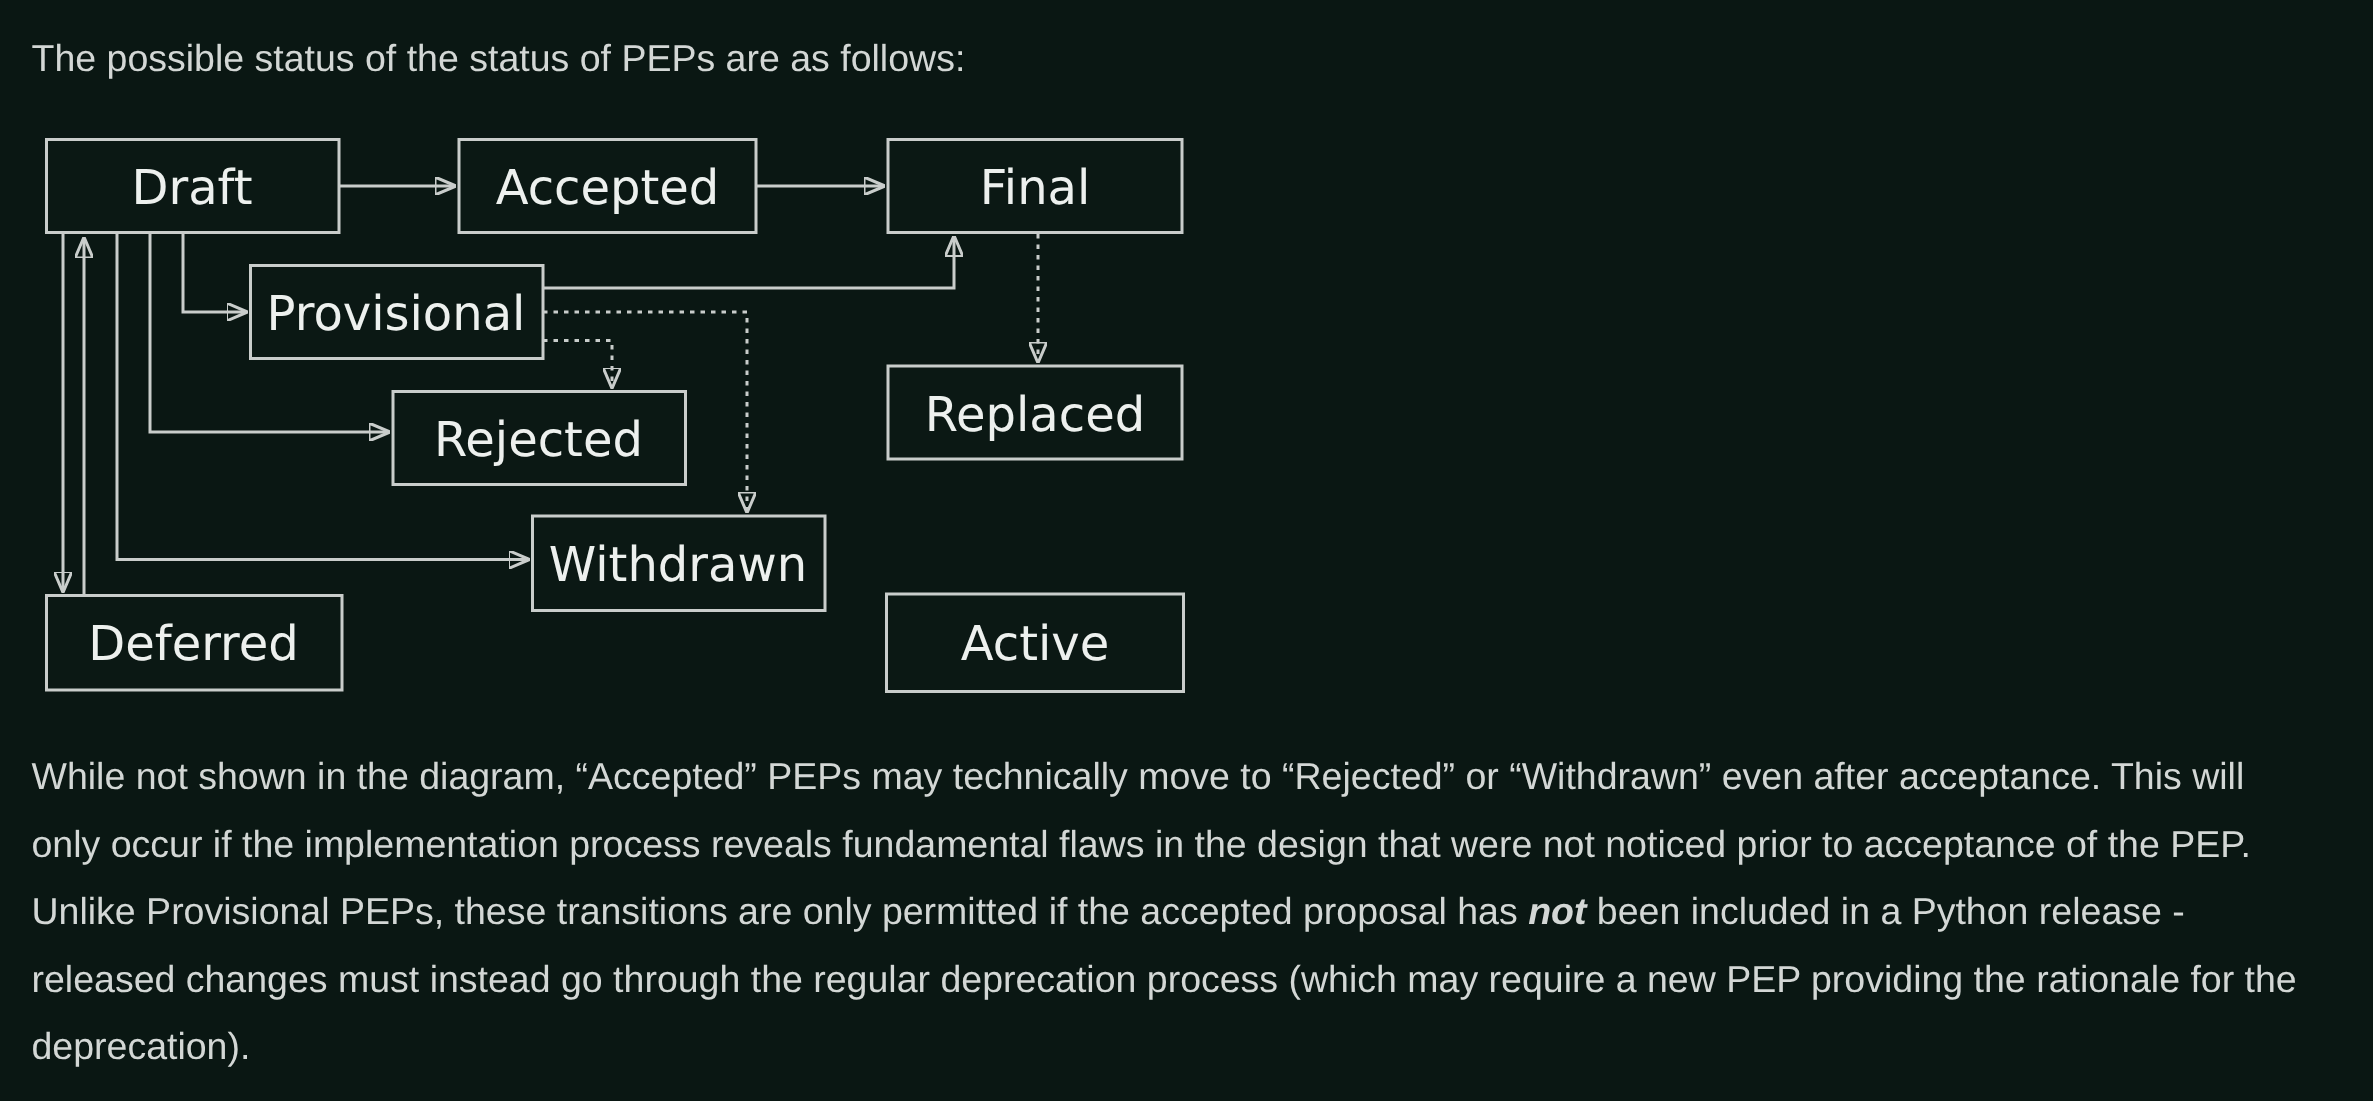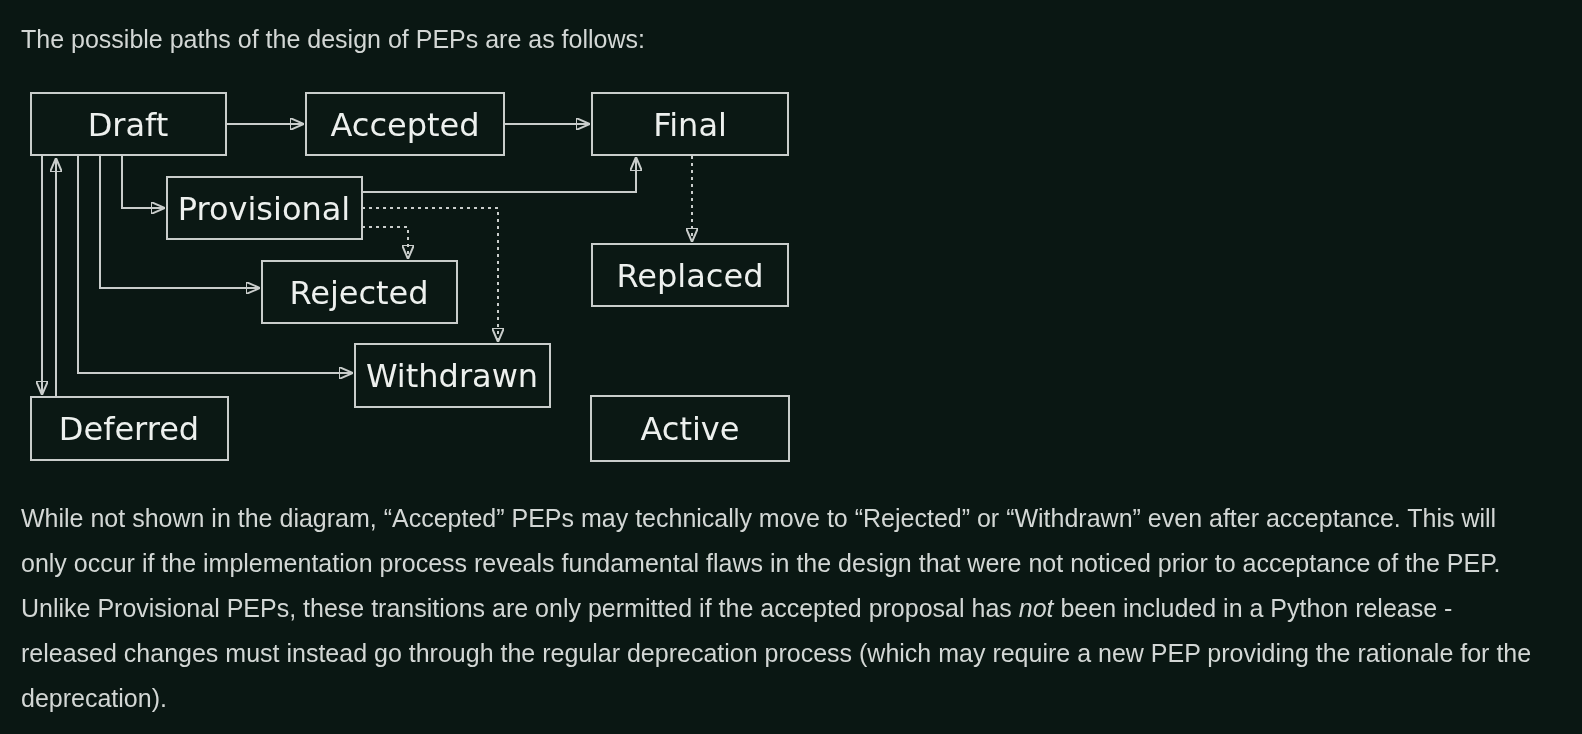--- a/index.html
+++ b/index.html
@@ -9,41 +9,41 @@
     font-family:"Liberation Sans", sans-serif;
   }
   .intro{
     position:absolute;left:21px;top:17px;margin:0;
     color:#d3d7d5;font-size:25px;line-height:45px;white-space:nowrap;
   }
   .body-par{
     position:absolute;left:21px;top:496px;margin:0;width:1527px;
     color:#d3d7d5;font-size:25px;line-height:45px;
   }
-  .body-par em{font-style:italic;}
+  .body-par em{font-style:italic;font-weight:bold;}
   svg.diagram{position:absolute;left:0;top:85px;}
   svg.diagram rect{
     fill:#0b1814;stroke:#c9cdcb;stroke-width:2;
   }
   svg.diagram path{
     fill:none;stroke:#c9cdcb;stroke-width:2;
   }
   svg.diagram path.dashed{stroke-dasharray:3 4;}
   svg.diagram text{
     fill:#edf0ee;
     font-family:"DejaVu Sans", sans-serif;
     font-size:32px;
     text-anchor:middle;
     dominant-baseline:central;
   }
 </style>
 </head>
 <body>
 
-<p class="intro">The possible paths of the design of PEPs are as follows:</p>
+<p class="intro">The possible status of the status of PEPs are as follows:</p>
 
 <svg class="diagram" width="820" height="400" viewBox="0 85 820 400" xmlns="http://www.w3.org/2000/svg">
   <defs>
     <marker id="arrow" markerUnits="userSpaceOnUse" markerWidth="14" markerHeight="12" refX="12" refY="6" orient="auto">
       <path d="M0,0 L14,6 L0,12 Z" fill="#c9cdcb" stroke="none"></path>
     </marker>
   </defs>
 
   <g>
     <path d="M226,124 H302" marker-end="url(#arrow)"></path>

